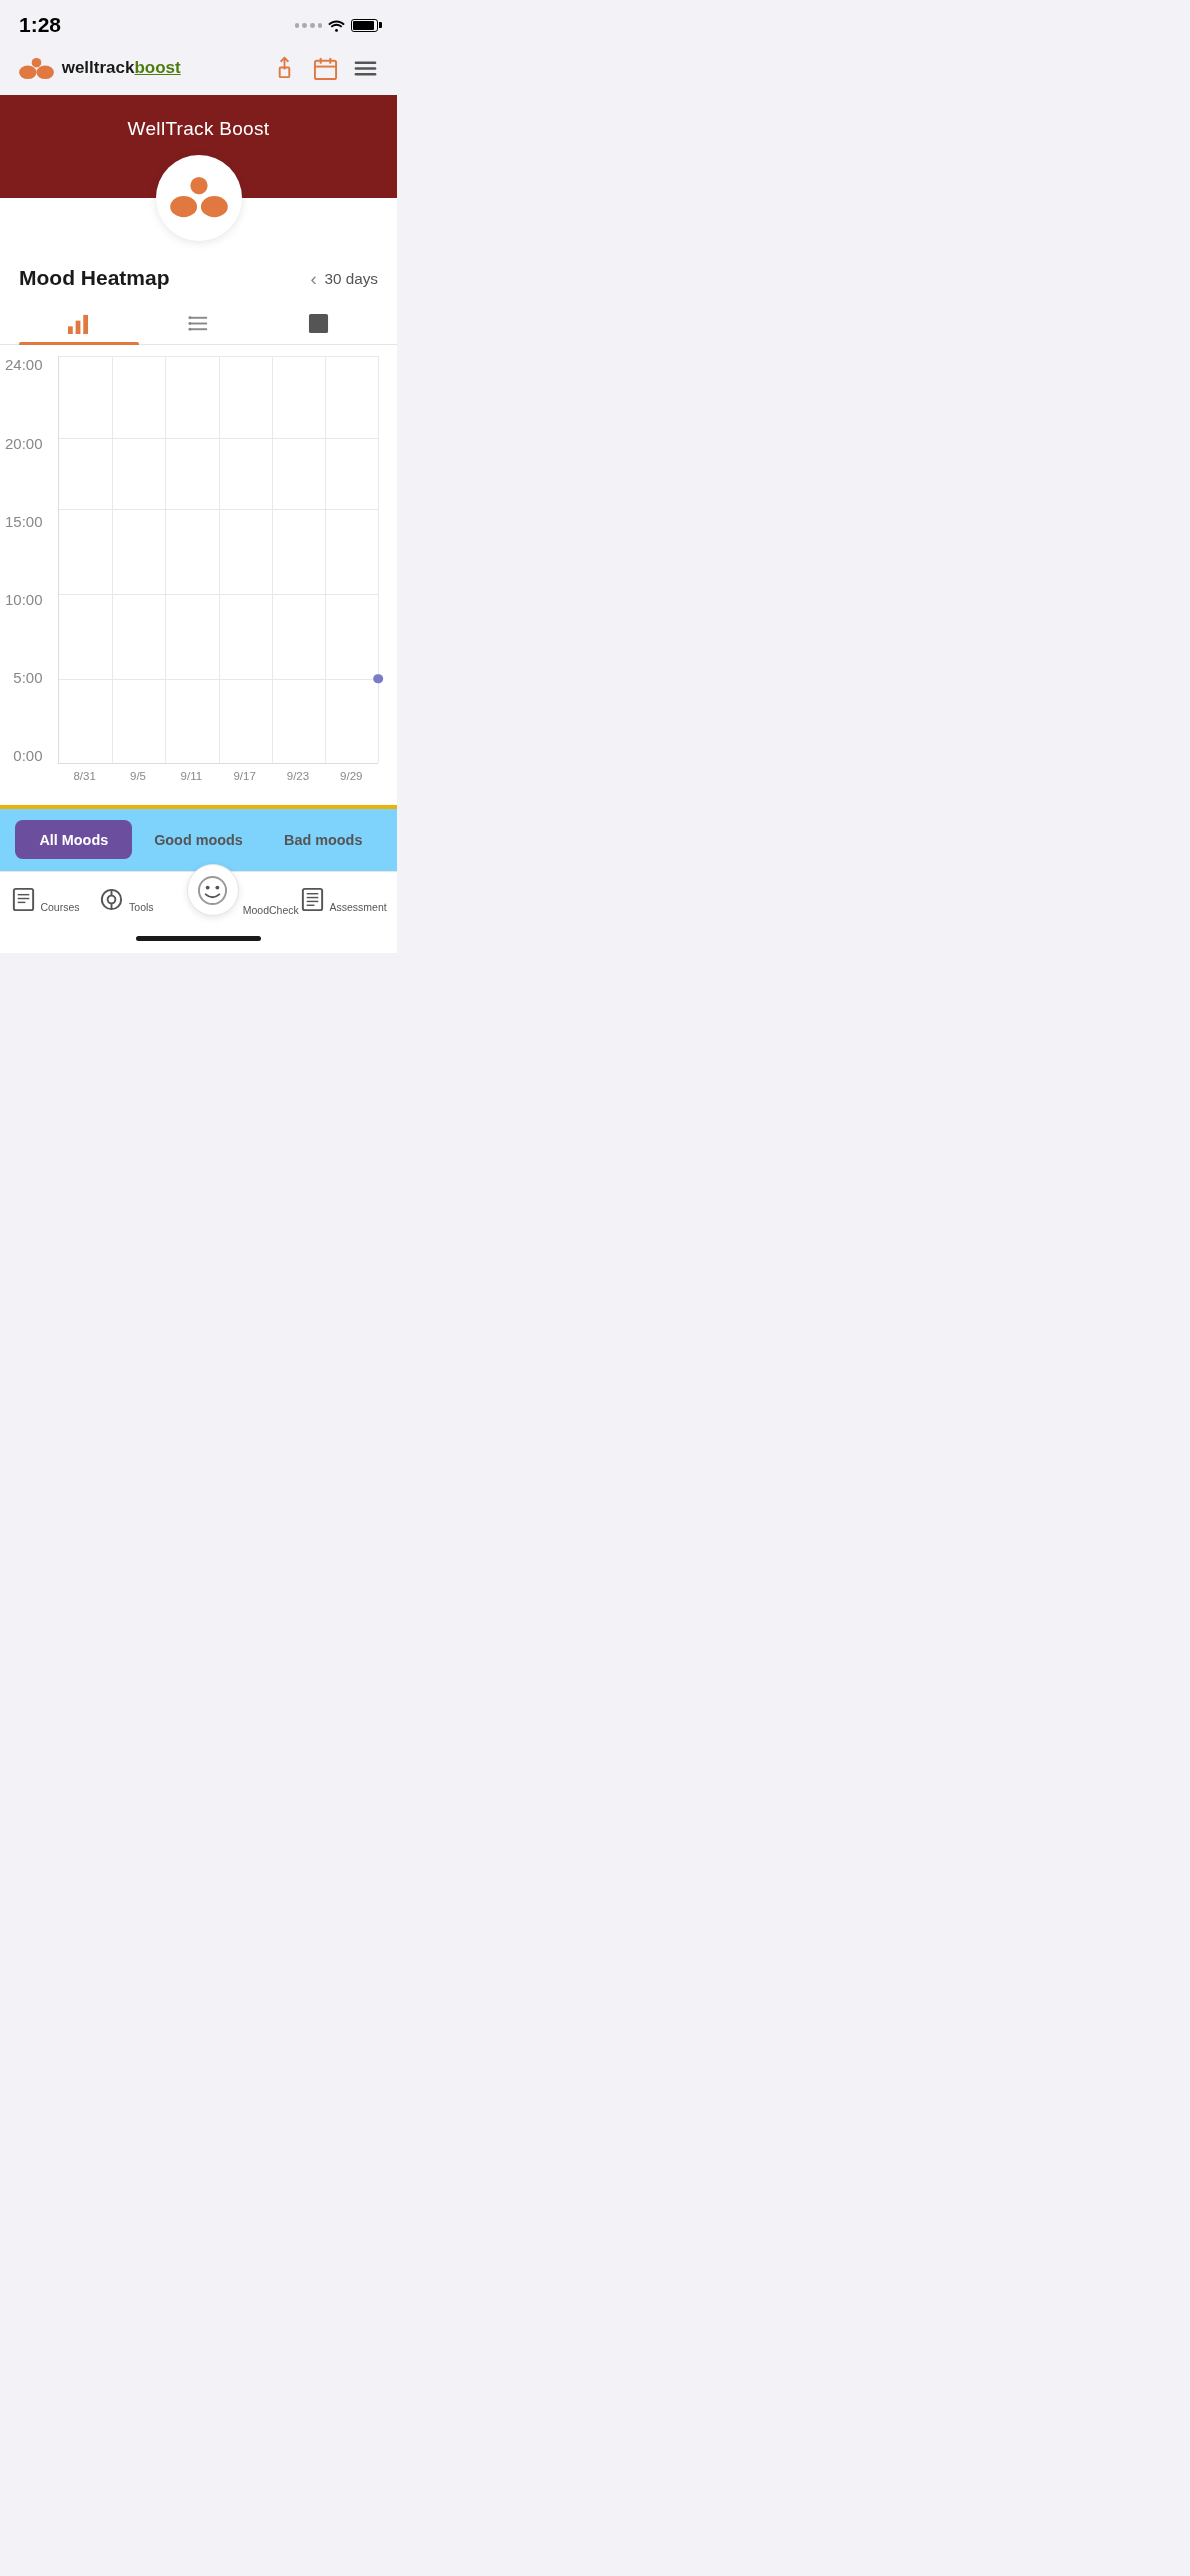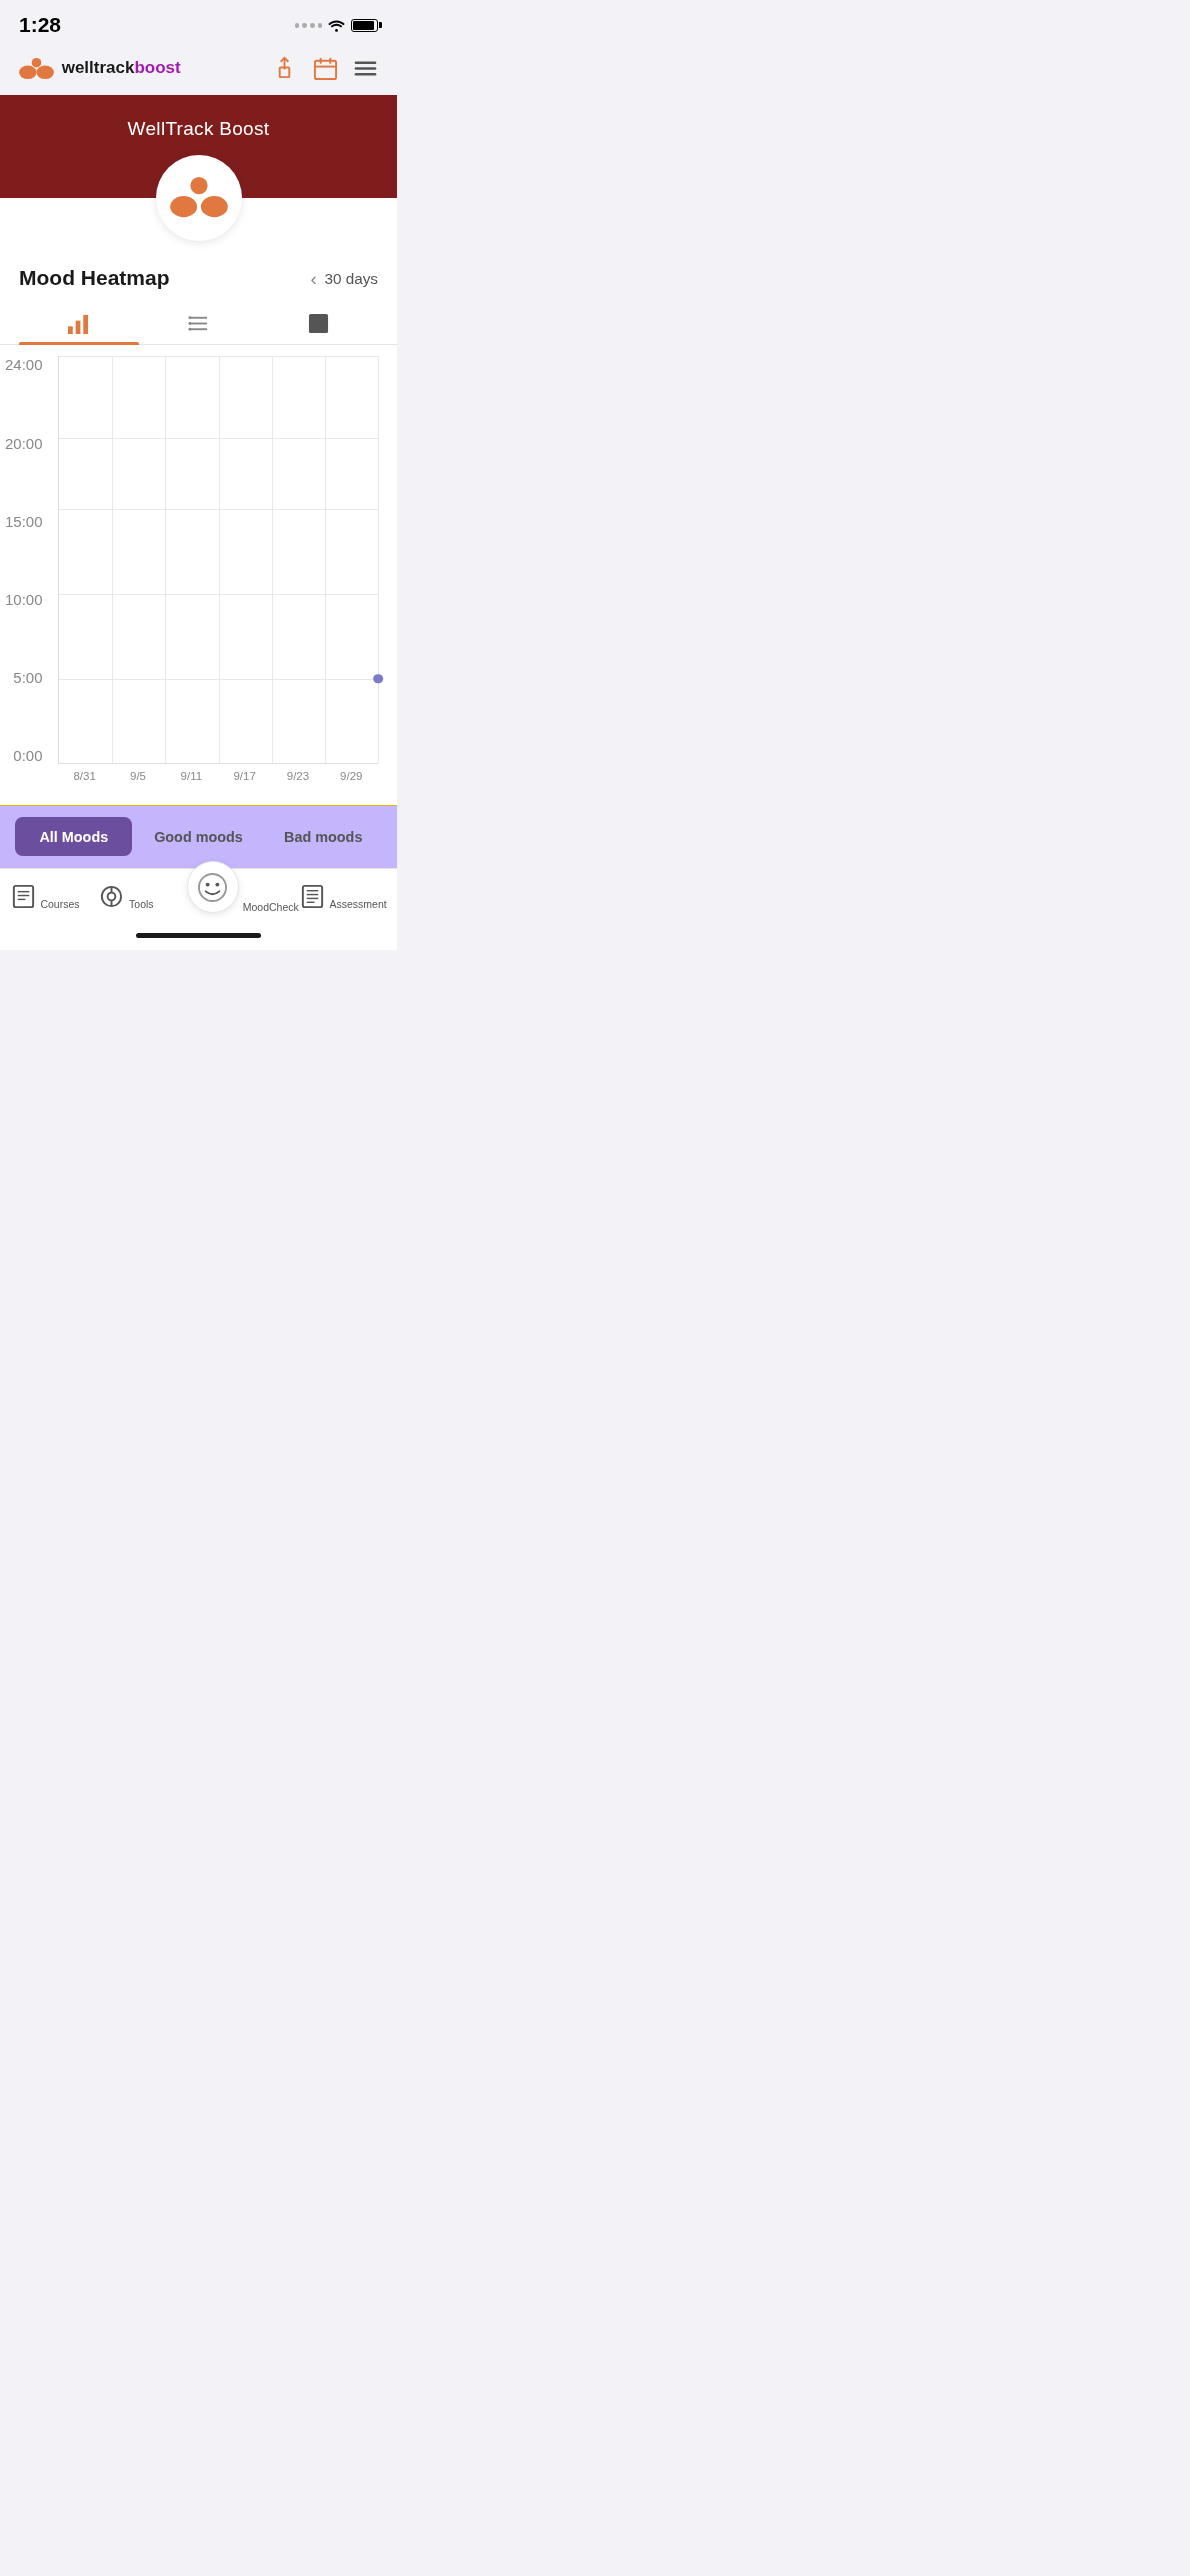--- a/index.html
+++ b/index.html
@@ -93,21 +93,22 @@
       height: 27px;
     }
     .logo-text {
       font-size: 17px;
       font-weight: 600;
     }
     .logo-well {
       color: #1a1a1a;
     }
     .logo-boost {
-      color: #a21caf;
+      color: #4d7c0f;
+      text-decoration: underline;
     }
     .nav-actions {
       display: flex;
       align-items: center;
       gap: 15.3px;
     }
 
     
     .hero-banner {
       background: #7f1d1d;
@@ -259,22 +260,22 @@
       background: #7b7bc8;
       border-radius: 50%;
       transform: translate(-50%, -50%);
     }
 
     
     .filter-tabs {
       display: flex;
       padding: 11.5px 15.3px;
       gap: 7.7px;
-      background: #c4b5fd;
-      border-top: 1px solid #eab308;
+      background: #7dd3fc;
+      border-top: 4px solid #eab308;
     }
     .filter-tab {
       flex: 1;
       padding: 11.5px 9.6px;
       text-align: center;
       border-radius: 7.7px;
       font-size: 14.4px;
       font-weight: 600;
       cursor: pointer;
     }

